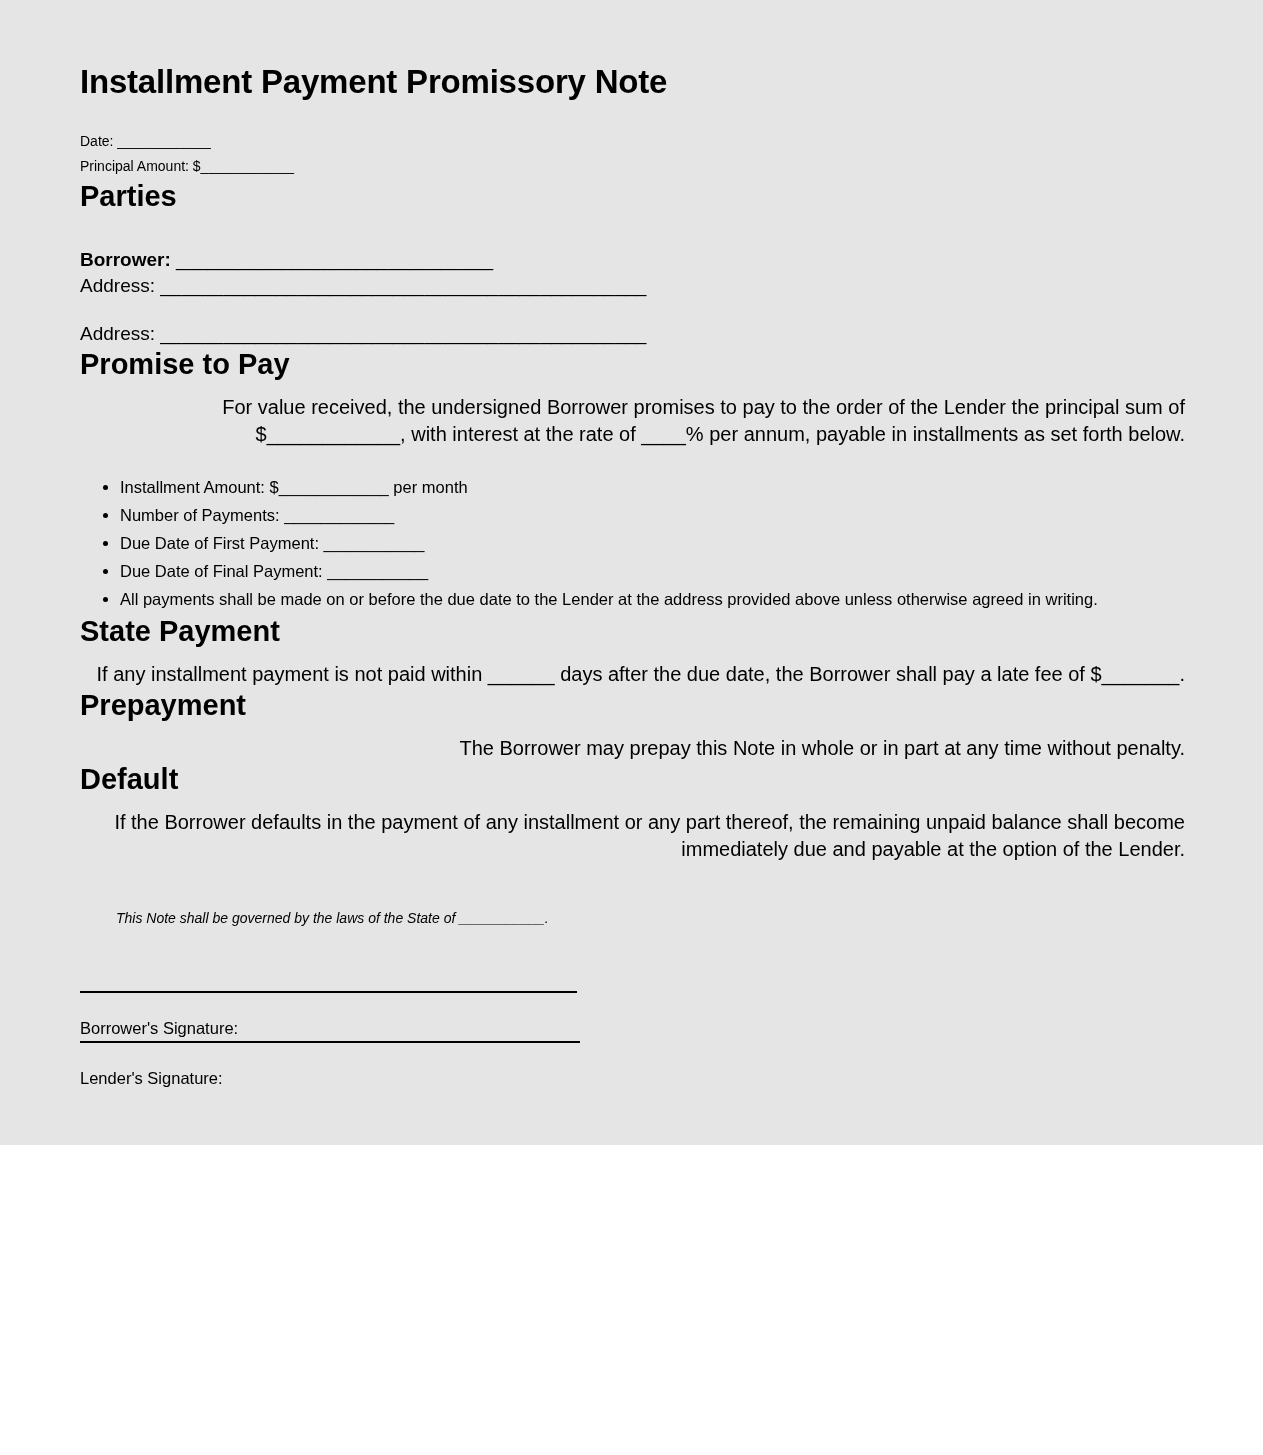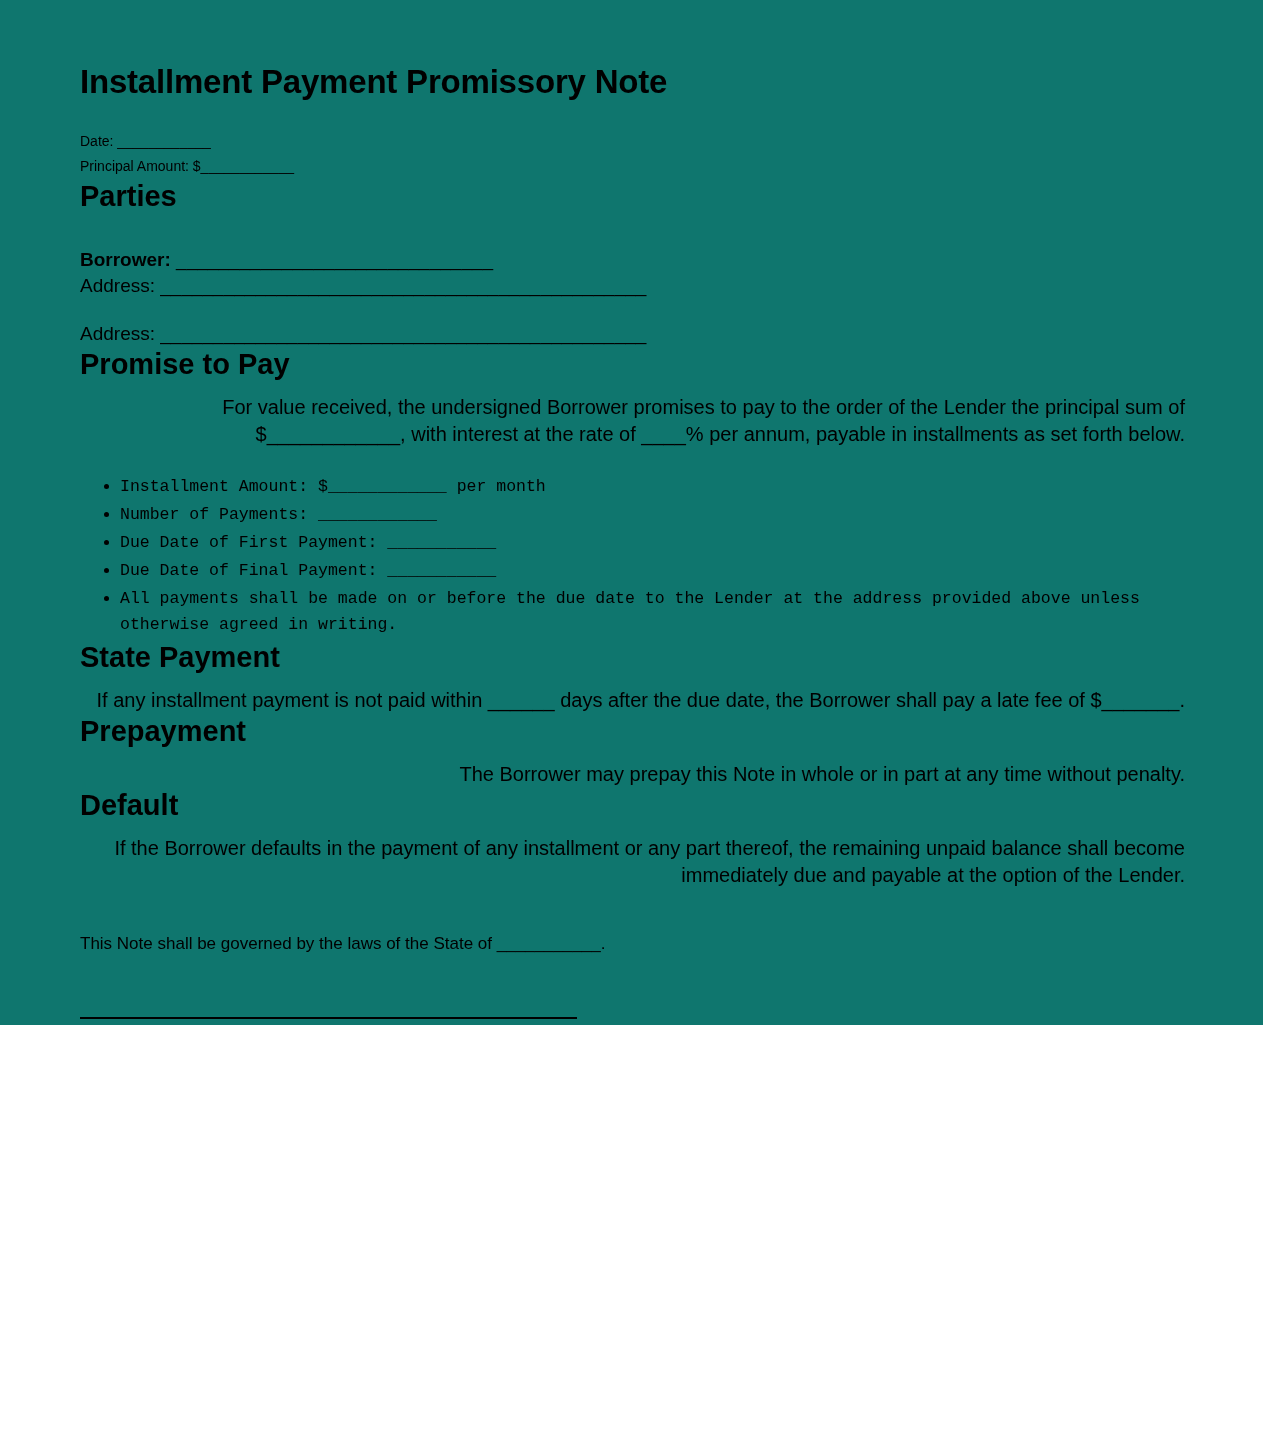--- a/index.html
+++ b/index.html
@@ -6,24 +6,24 @@
     margin: 0;
     padding: 0;
     background: #ffffff;
   }
   body {
     font-family: "Liberation Sans", sans-serif;
     color: #000000;
   }
   .page {
     width: 1263px;
-    height: 1025px;
+    height: 1145px;
     position: relative;
     overflow: hidden;
-    background: #0f766e;
+    background: #e5e5e5;
     box-sizing: border-box;
   }
   .content {
     position: absolute;
     left: 80px;
     top: 0;
     width: 1105px;
   }
   h1.doc-title {
     font-size: 33px;
@@ -68,32 +68,33 @@
   ul.terms {
     margin: 26px 0 0 0;
     padding-left: 40px;
     font-size: 16.5px;
     line-height: 26px;
   }
   ul.terms li {
     margin: 0 0 0 0;
     padding-bottom: 2px;
     white-space: normal;
-    font-family: Liberation Mono, monospace;
   }
 
   .sec-late { margin-top: 52px; }
   .sec-prepay { margin-top: 52px; }
   .sec-default { margin-top: 52px; }
 
   .governing {
-    font-size: 17px;
+    font-size: 14px;
+    font-style: italic;
     line-height: 26px;
     margin-top: 42px;
     white-space: pre;
+    margin-left: 36px;
   }
 
   .sig-area {
     margin-top: 60px;
     display: flex;
     justify-content: space-between;
     flex-direction: column;
   }
   .sig-col {
     width: 497px;

